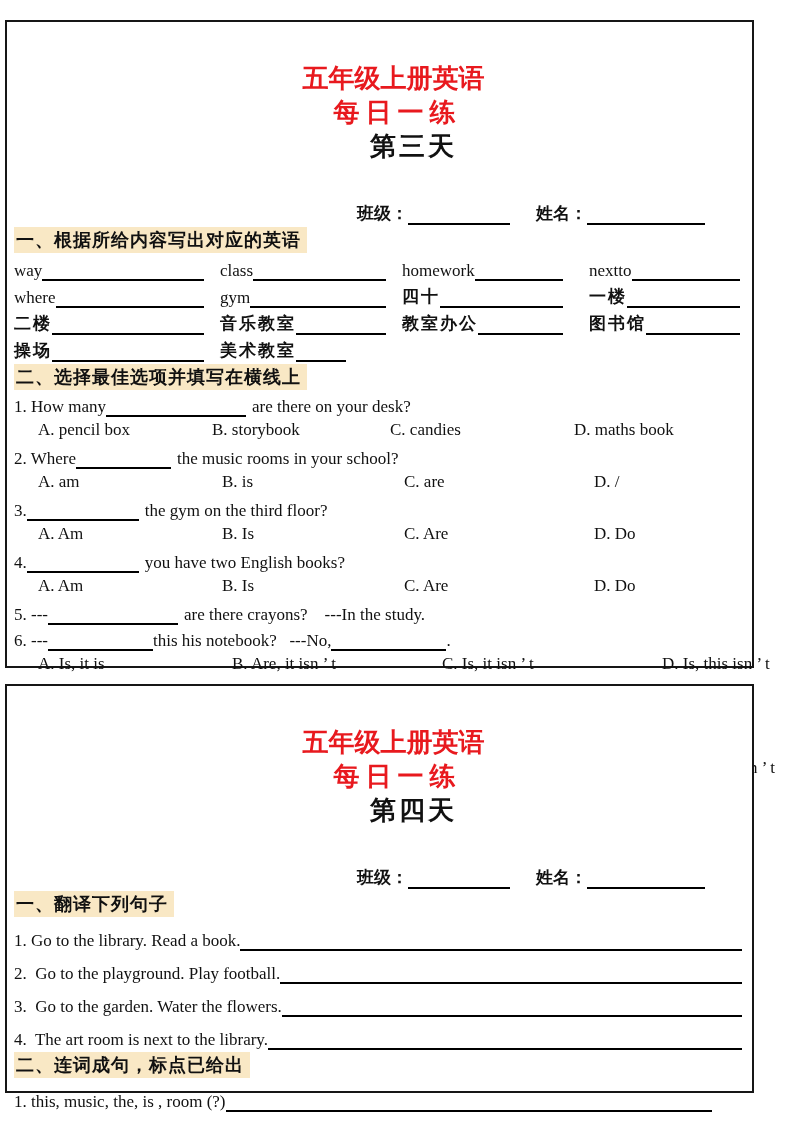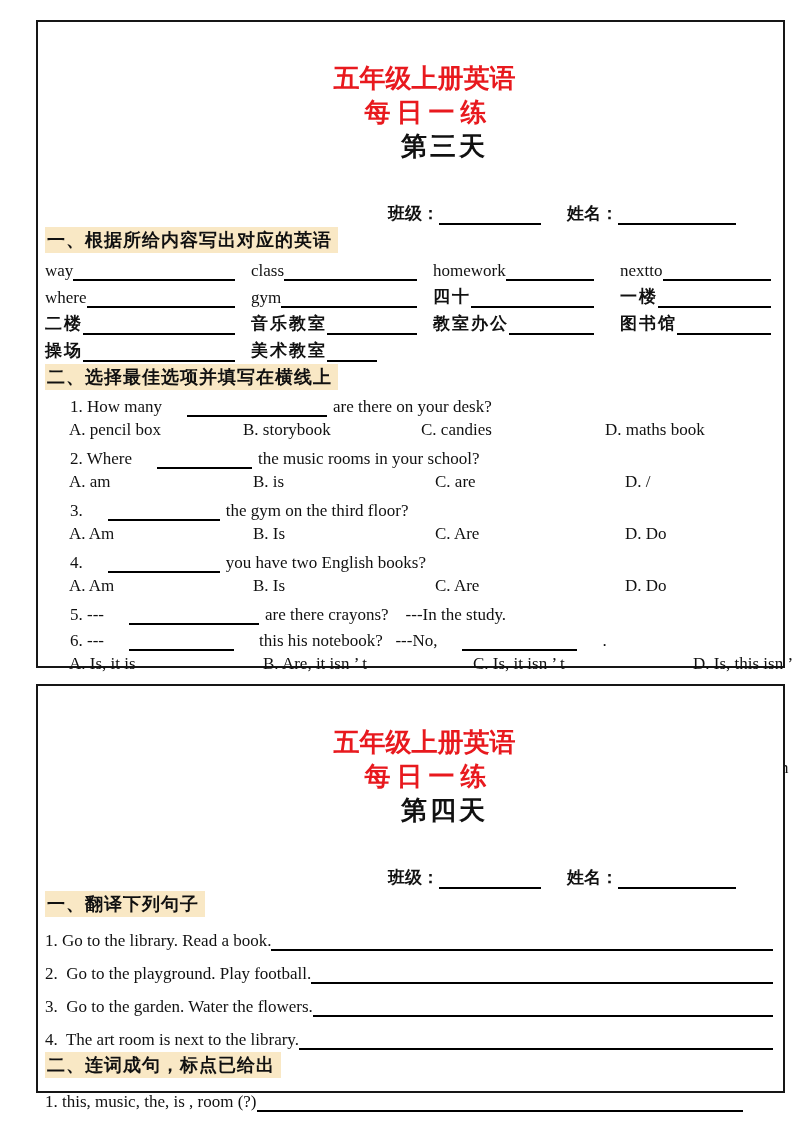--- a/index.html
+++ b/index.html
@@ -5,21 +5,21 @@
   * { box-sizing: border-box; margin: 0; padding: 0; }
   html,body { width: 793px; background: #ffffff; }
   body {
     height: 1122px;
     position: relative;
     font-family: "Liberation Serif", "DejaVu Serif", serif;
     color: #111;
   }
   .page {
     position: absolute;
-    left: 36px;
+    left: 5px;
     width: 749px;
     border: 2px solid #161616;
     background: #fff;
     padding: 5px 8px 0 7px;
   }
   #page-1 { top: 20px;  height: 648px; }
   #page-2 { top: 684px; height: 409px; }
 
   .title-row {
     text-align: center;
@@ -84,21 +84,21 @@
     letter-spacing: 2px;
   }
 
   
   .q-stem {
     display: flex;
     align-items: flex-end;
     height: 26px;
     font-size: 17px;
   }
-  .q-stem span { white-space: pre; margin-left: 25px; }
+  .q-stem span { white-space: pre; }
   .q-opts {
     display: grid;
     padding-left: 24px;
     height: 26px;
     align-items: center;
     font-size: 17px;
     white-space: pre;
     gap: 32px;
   }
 

